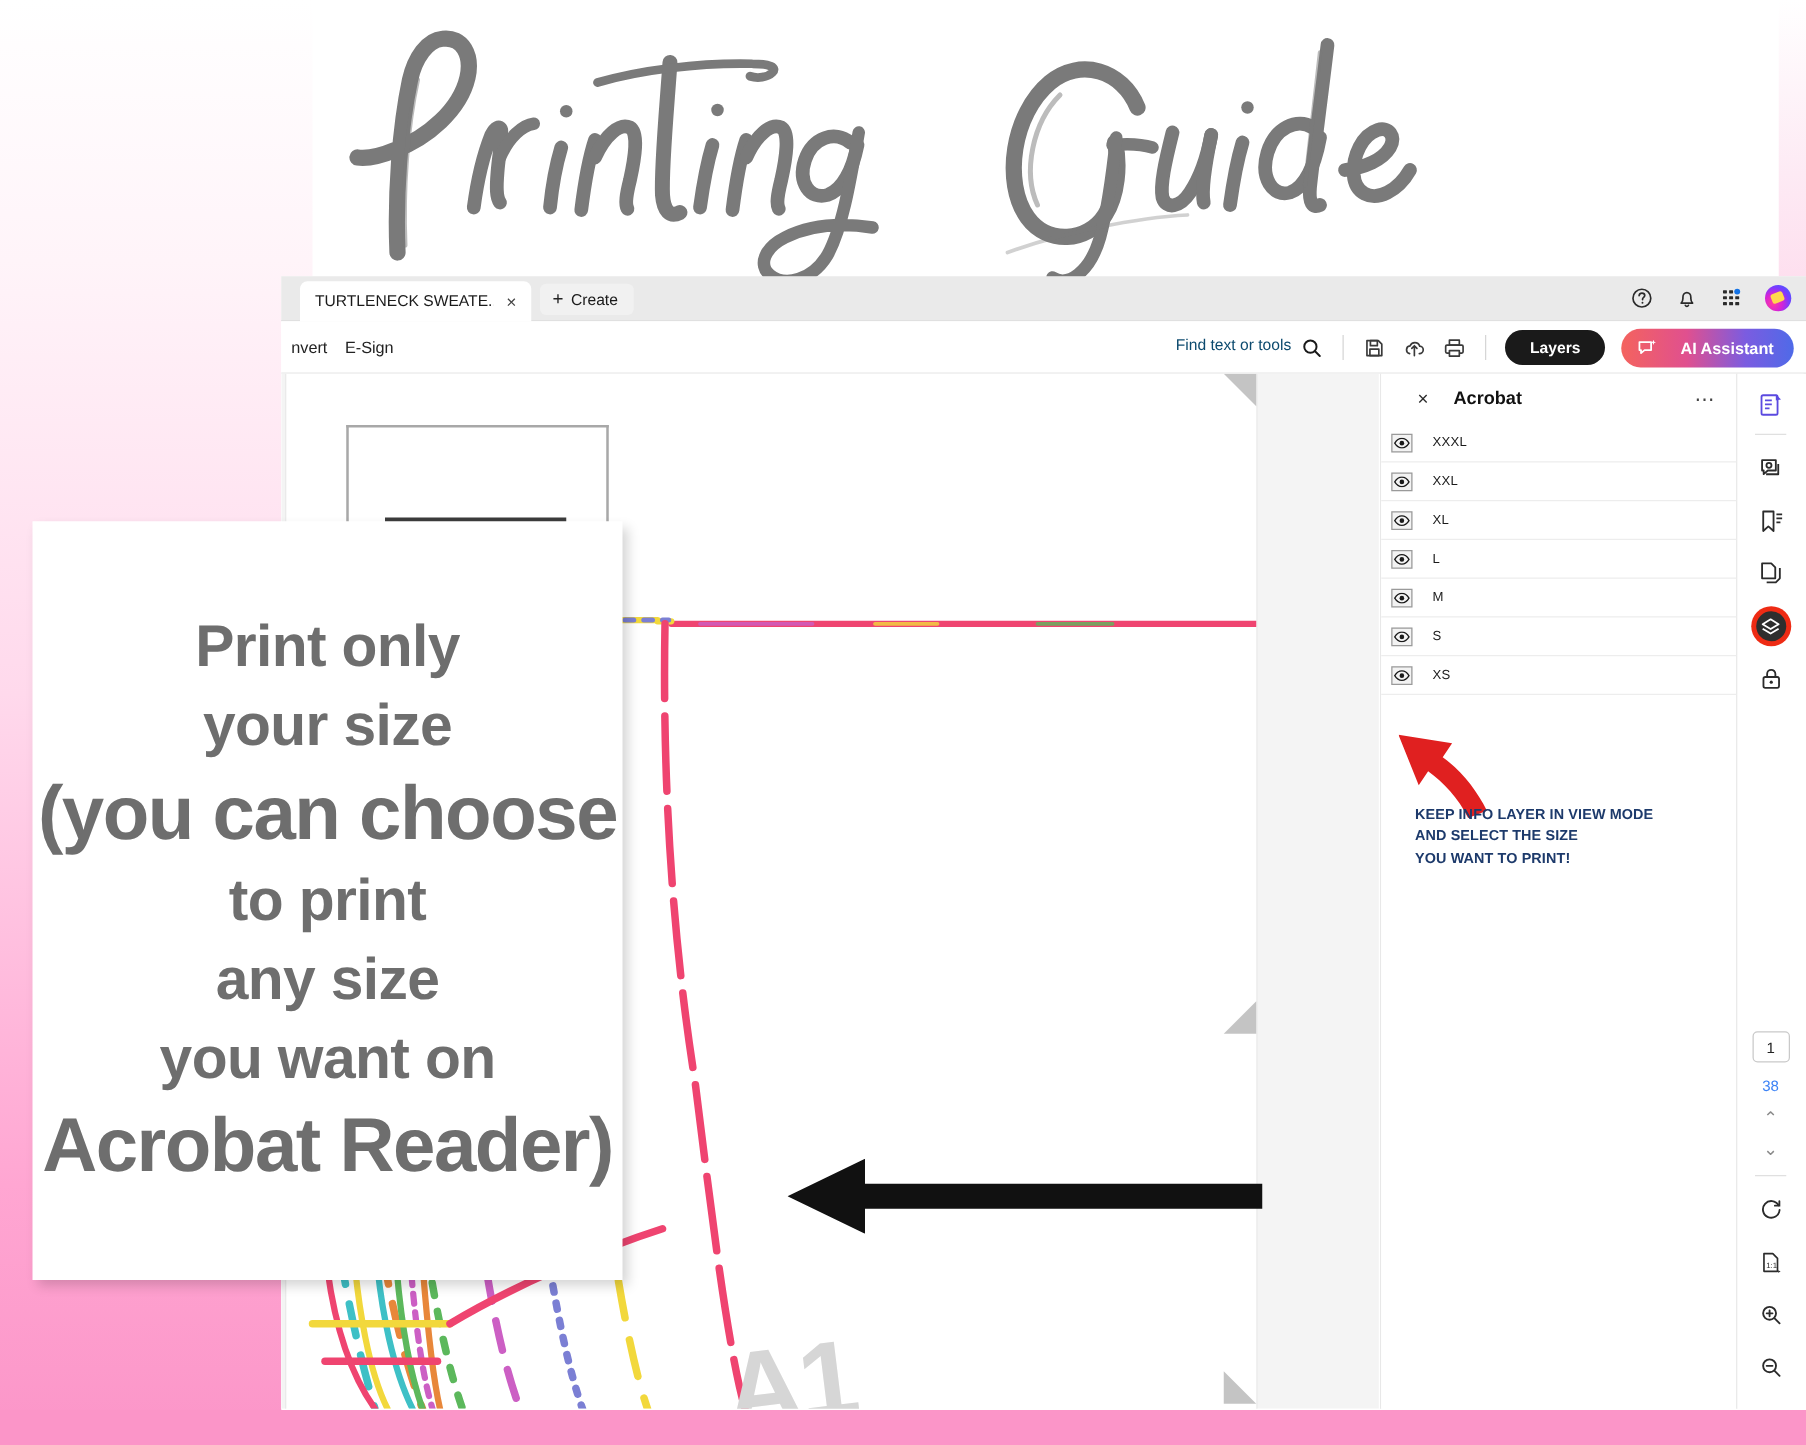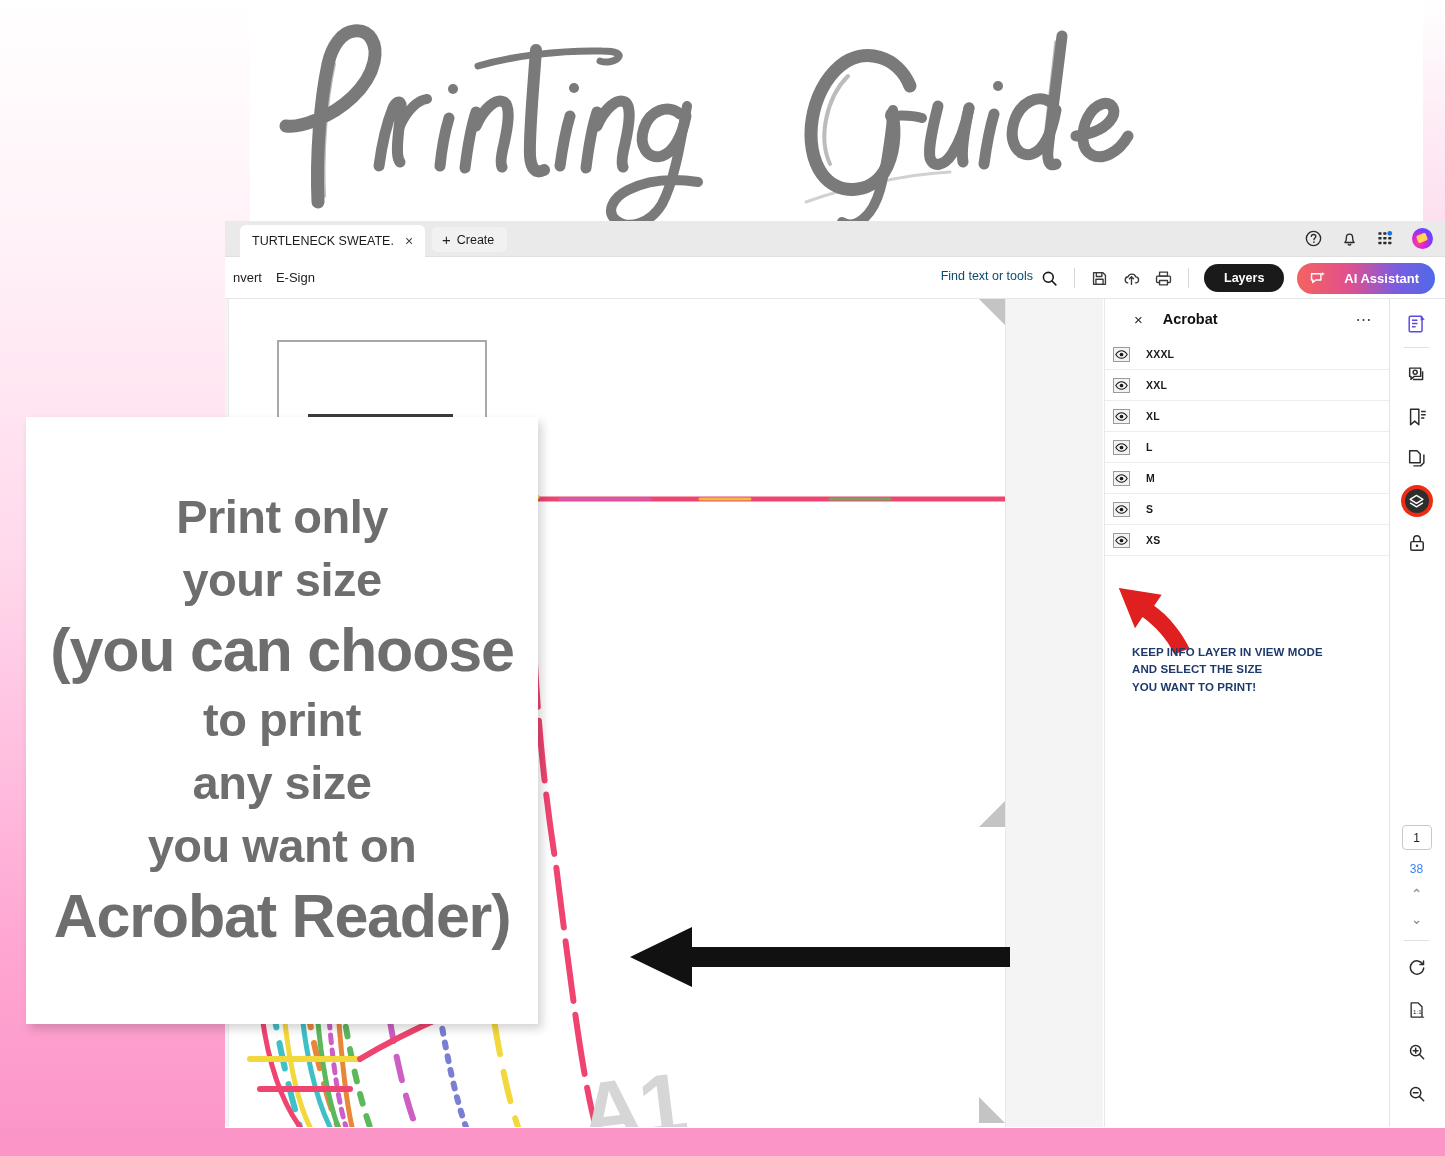--- a/index.html
+++ b/index.html
@@ -210,21 +210,21 @@
     border-bottom: 1px solid #ededed;
     padding-left: 8px;
   }
   .eye-box {
     width: 17px; height: 15px;
     border: 1px solid #9a9a9a;
     background:#f3f3f3;
     display:flex; align-items:center; justify-content:center;
     margin-right: 16px; flex: none; cursor:pointer;
   }
-  .layer-name { font-size: 10.5px; font-weight:bold; color:#1a1a1a; letter-spacing:.2px;}
+  .layer-name { font-size: 10.5px; font-weight:normal; color:#1a1a1a; letter-spacing:.2px;}
   .layer-row.sel { background:#9ec3de; border-bottom:1px solid #9ec3de; }
   .layer-row.sel .layer-name { color:#16202b; }
   .layer-row.sel .eye-box { background:#f3f3f3; }
 
   .note-blue {
     position:absolute; left: 27px; top: 345px;
     font-size: 11.5px; font-weight: bold; color:#1d3a6b;
     line-height: 1.5; letter-spacing:.1px;
   }
   .red-arrow { position:absolute; left: 14px; top: 276px; }
@@ -258,21 +258,21 @@
     display:flex; align-items:center; justify-content:center;
     font-size: 12px; color:#222; background:#fff;
   }
   .pagetotal { font-size: 12px; color:#3b82f6; margin-top: 12px; }
   .chev { font-size: 14px; color:#8a8a8a; margin-top: 11px; cursor:pointer; line-height:1;}
 
   
   #callout {
     position:absolute;
     left: 26px; top: 417px;
-    width: 512px; height: 607px;
+    width: 472px; height: 607px;
     background:#ffffff;
     box-shadow: 4px 5px 9px rgba(0,0,0,0.17);
     z-index: 60;
     display:flex; flex-direction:column;
     align-items:center; justify-content:center;
     padding: 10px 14px;
   }
   #callout .line {
     font-size: 47px;
     font-weight: bold;

